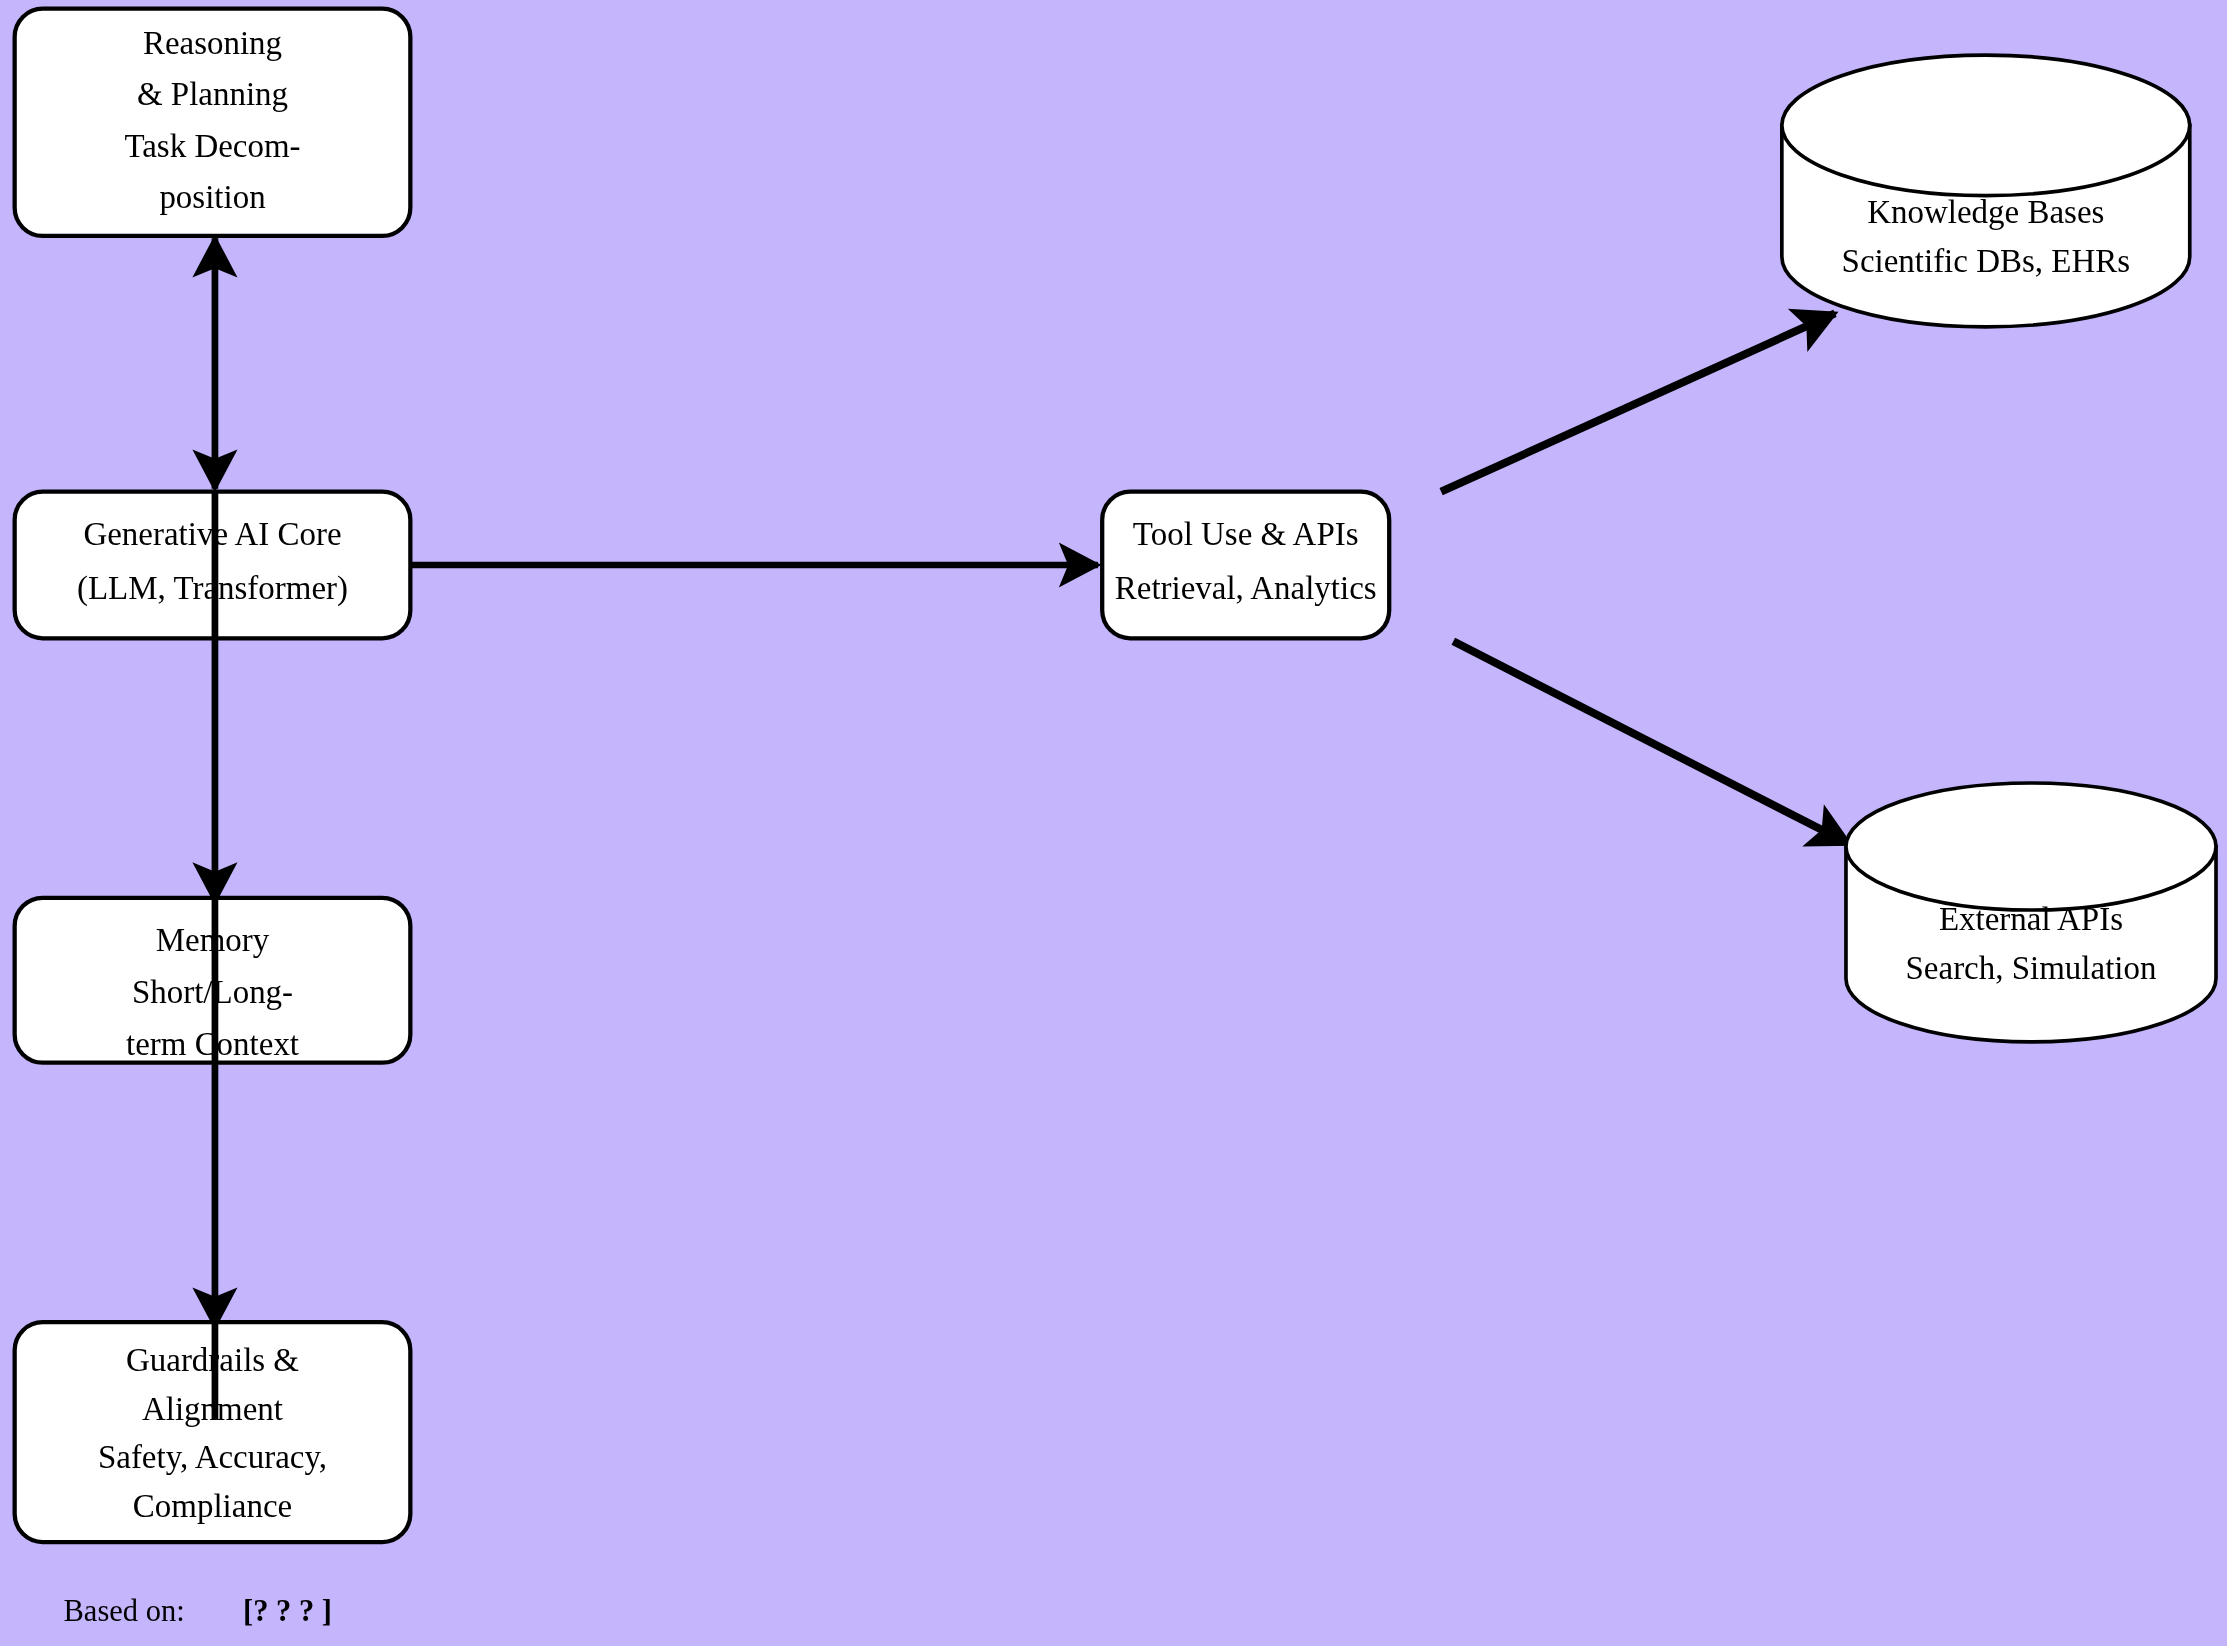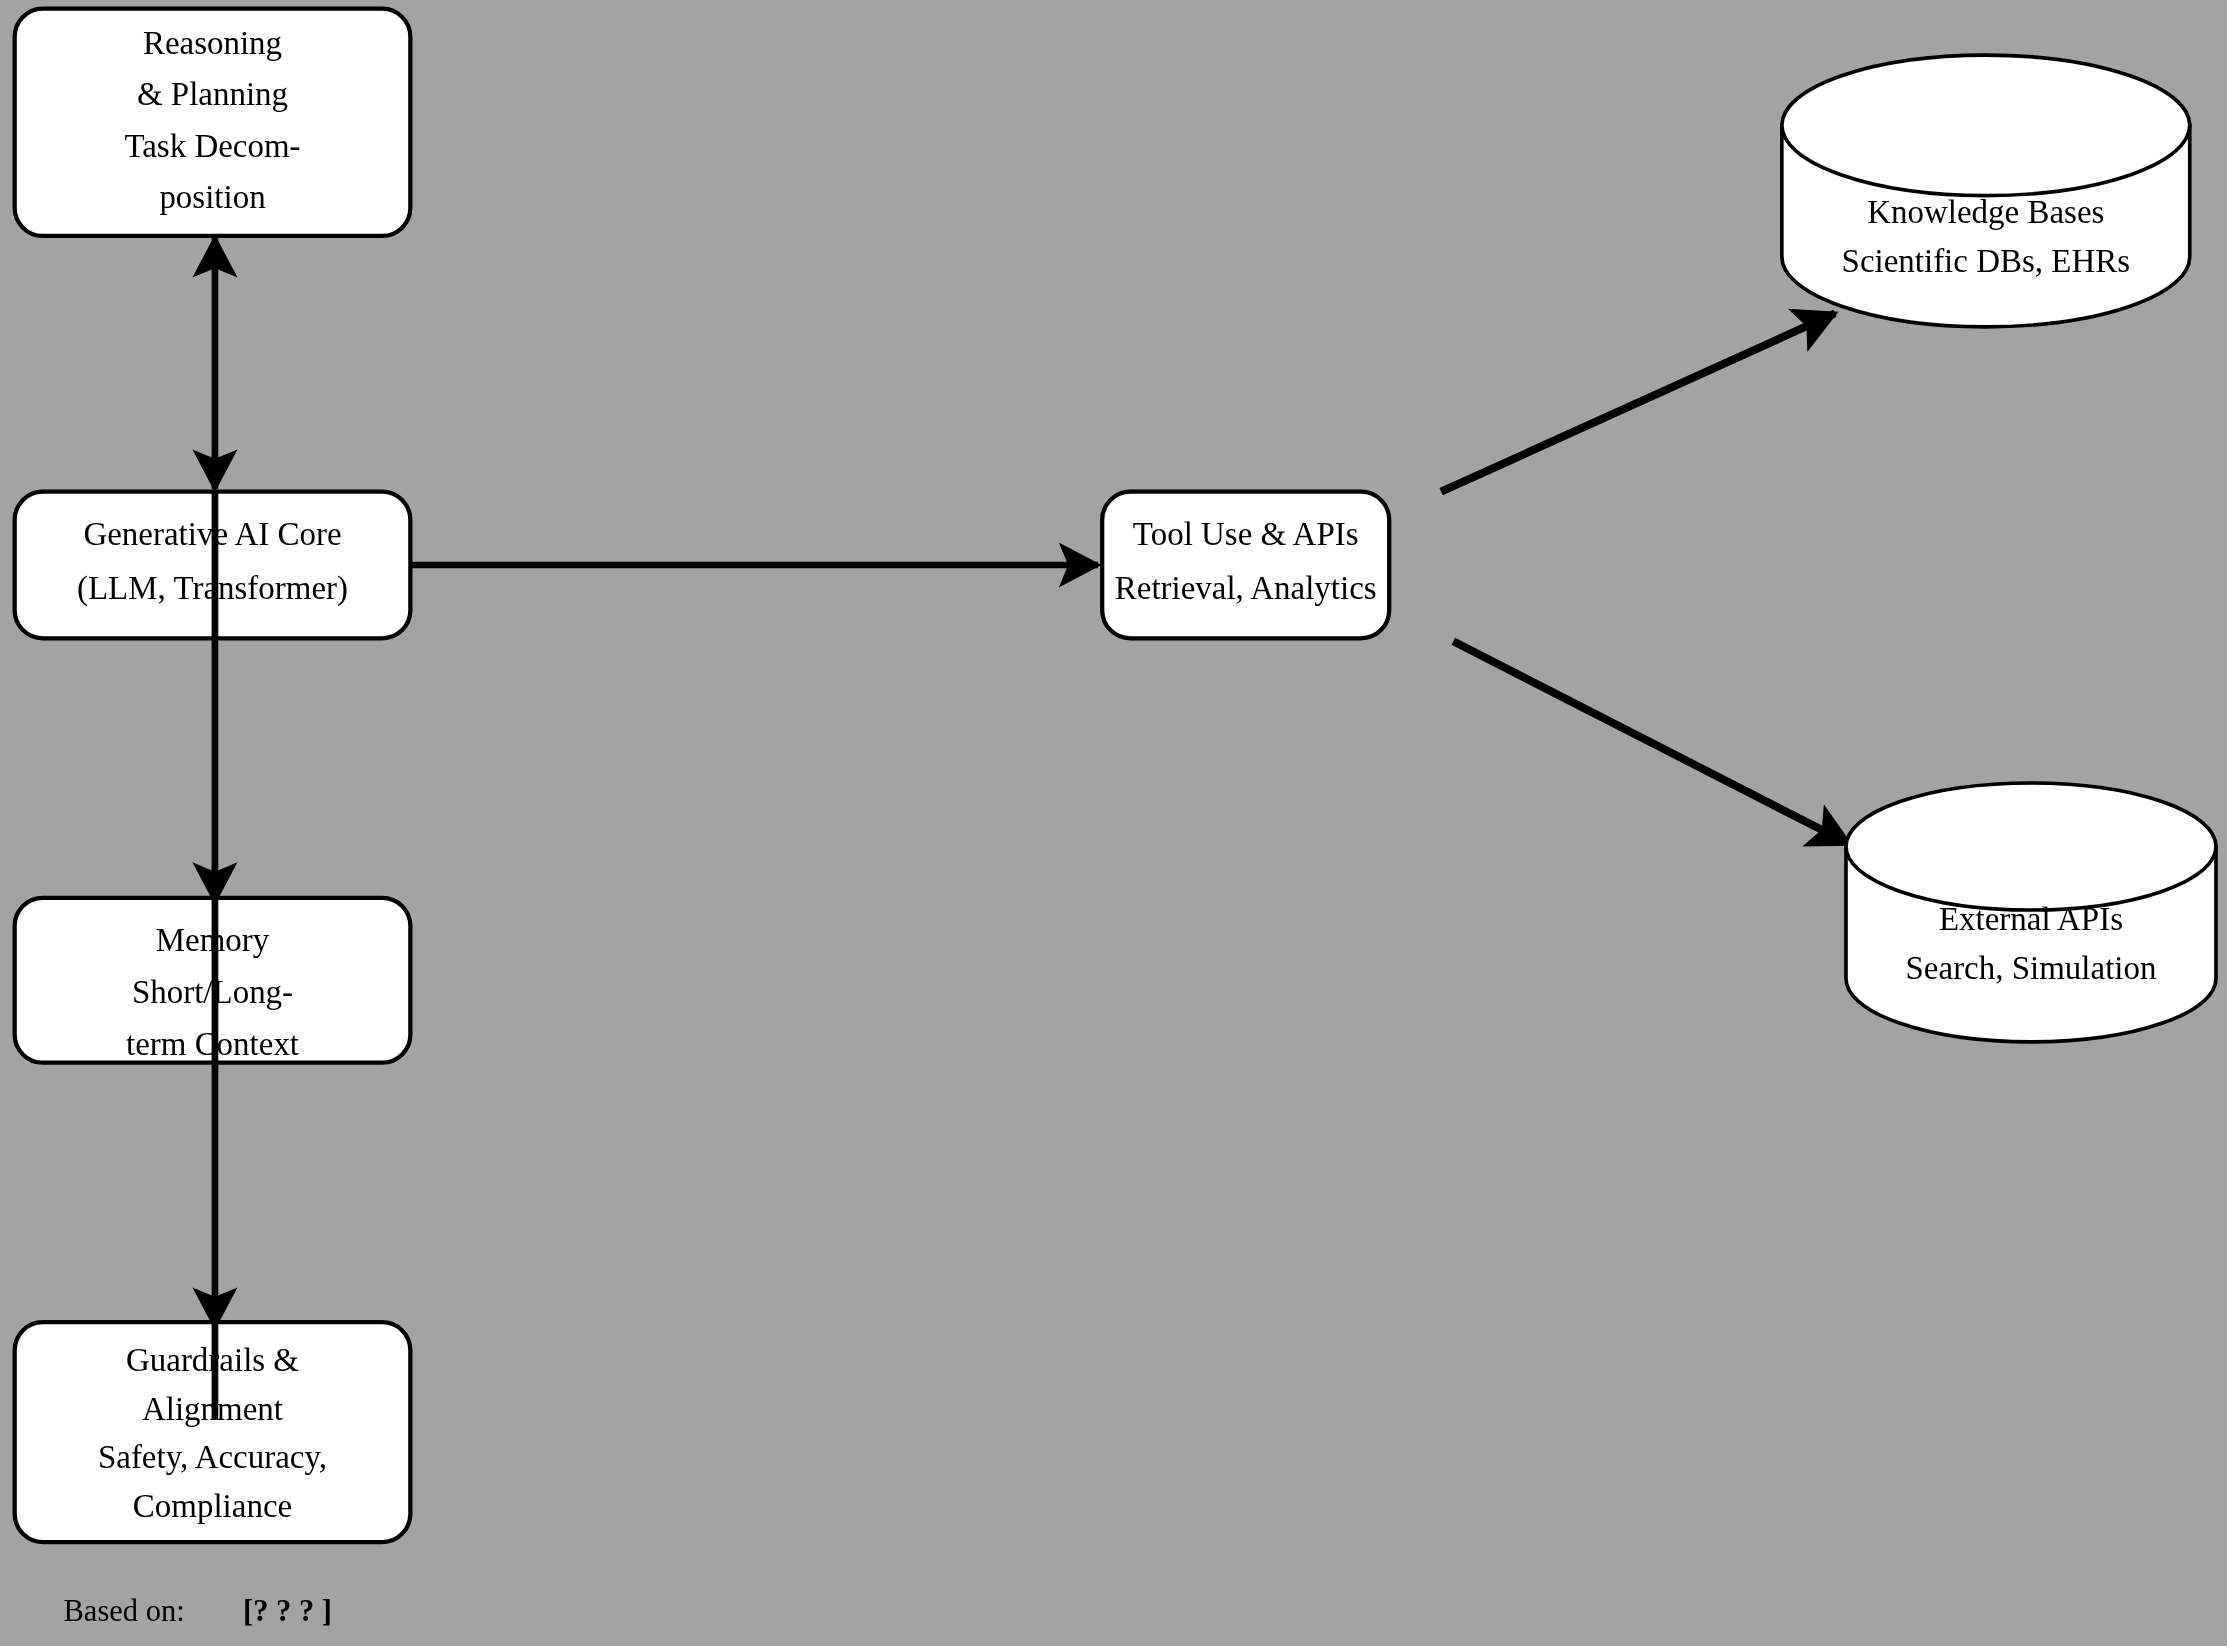--- a/index.html
+++ b/index.html
@@ -5,21 +5,21 @@
 <style>
   html, body {
     margin: 0;
     padding: 0;
     background: #ffffff;
   }
   #canvas {
     position: relative;
     width: 2227px;
     height: 1646px;
-    background: #a3a3a3;
+    background: #c4b5fd;
     overflow: hidden;
     font-family: "Liberation Serif", "DejaVu Serif", serif;
   }
   svg.diagram {
     position: absolute;
     top: 0;
     left: 0;
     width: 2227px;
     height: 1646px;
   }

